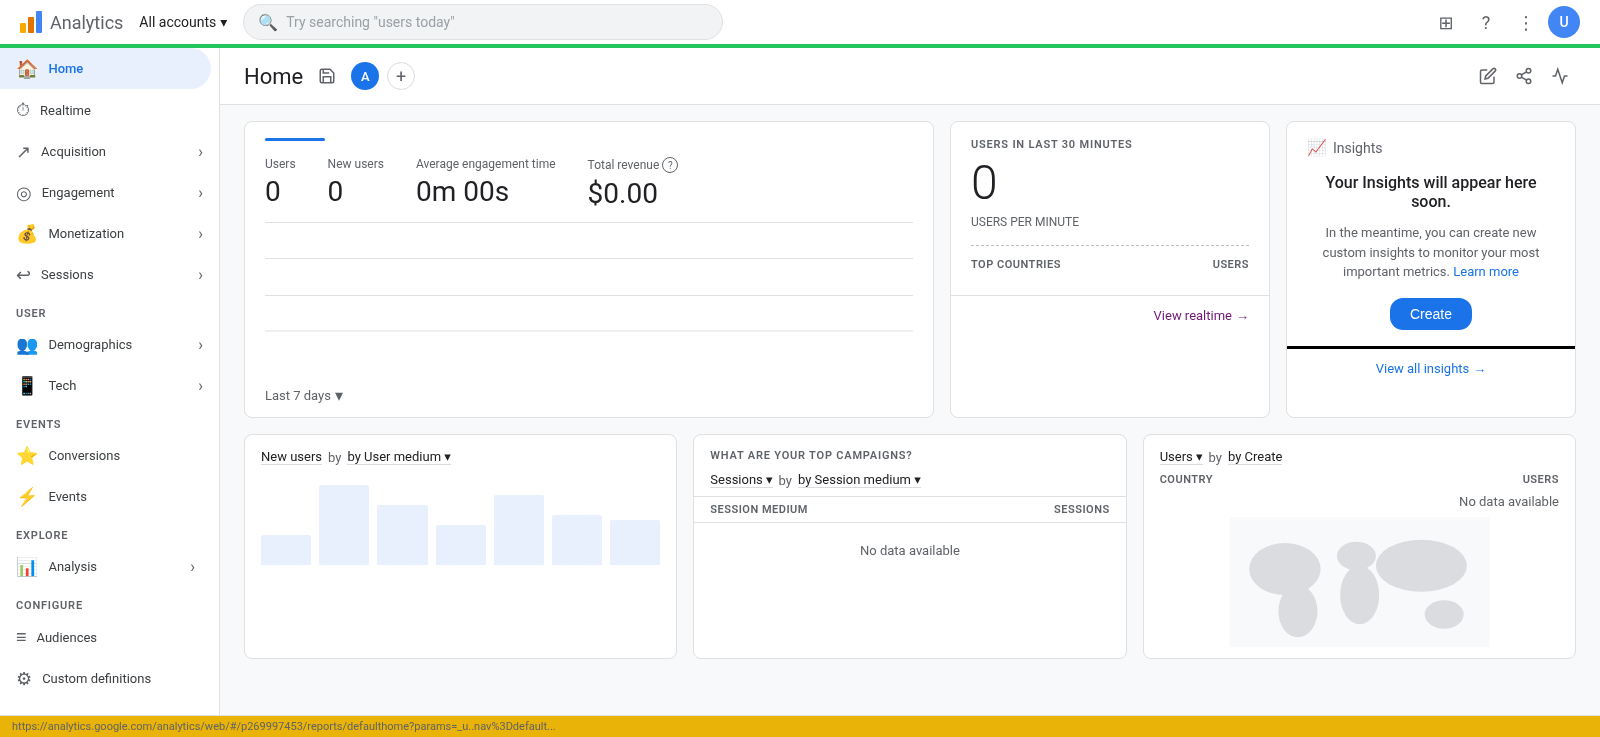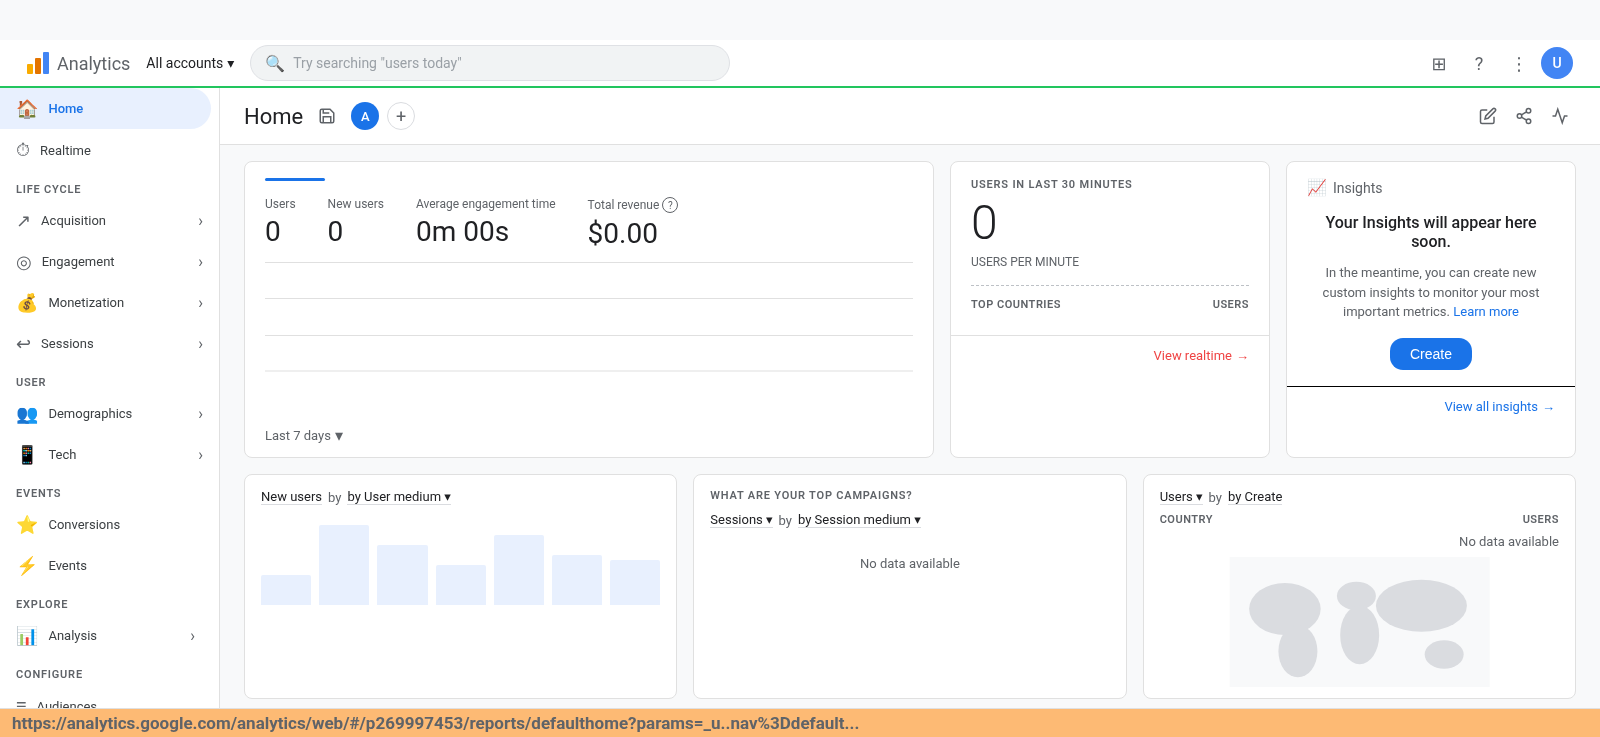--- a/index.html
+++ b/index.html
@@ -1,19 +1,19 @@
 <!DOCTYPE html>
 <html><head>
   <meta charset="utf-8">
   <style>
     * { box-sizing: border-box; margin: 0; padding: 0; }
     body { font-family: 'Google Sans', Roboto, Arial, sans-serif; font-size: 14px; background: #f8f9fa; color: #202124; display: flex; flex-direction: column; height: 737px; overflow: hidden; }
 
     
-    .topbar { display: flex; align-items: center; height: 48px; background: #fff; border-bottom: 2px solid #22c55e; padding: 0 27px; gap: 8px; z-index: 10; flex-shrink: 0; margin-top: 40px; }
+    .topbar { display: flex; align-items: center; height: 48px; background: #fff; border-bottom: 4px solid #22c55e; padding: 0 20px; gap: 8px; z-index: 10; flex-shrink: 0; }
     .topbar-logo { display: flex; align-items: center; gap: 8px; }
     .topbar-title { font-size: 18px; color: #5f6368; font-weight: 400; }
     .topbar-account { display: flex; align-items: center; gap: 4px; font-size: 14px; color: #202124; cursor: pointer; padding: 4px 8px; border-radius: 4px; }
     .search-bar { flex: 1; max-width: 480px; height: 36px; border: 1px solid #dfe1e5; border-radius: 24px; display: flex; align-items: center; padding: 0 14px; gap: 8px; background: #f1f3f4; cursor: text; }
     .search-placeholder { font-size: 14px; color: #9aa0a6; }
     .topbar-actions { margin-left: auto; display: flex; align-items: center; gap: 4px; }
     .icon-btn { width: 36px; height: 36px; border-radius: 50%; display: flex; align-items: center; justify-content: center; cursor: pointer; color: #5f6368; font-size: 18px; }
     .avatar { width: 32px; height: 32px; border-radius: 50%; background: #4285f4; display: flex; align-items: center; justify-content: center; color: #fff; font-size: 14px; font-weight: 500; cursor: pointer; }
 
     
@@ -65,50 +65,50 @@
 
     
     .realtime-card { width: 320px; margin-right: 16px; }
     .realtime-inner { padding: 16px 20px; }
     .realtime-label { font-size: 11px; font-weight: 600; color: #5f6368; text-transform: uppercase; letter-spacing: 0.8px; margin-bottom: 8px; }
     .realtime-value { font-size: 48px; font-weight: 300; color: #202124; line-height: 1; margin-bottom: 8px; }
     .realtime-sub { font-size: 12px; color: #5f6368; margin-bottom: 16px; }
     .realtime-divider { border: none; border-top: 1px dashed #bdc1c6; margin: 8px 0 12px; }
     .top-countries-header { display: flex; justify-content: space-between; font-size: 11px; font-weight: 600; color: #5f6368; text-transform: uppercase; letter-spacing: 0.5px; margin-bottom: 8px; }
     .realtime-footer { padding: 12px 20px; border-top: 1px solid #e0e0e0; }
-    .view-realtime-link { color: #ef4444; font-size: 13px; text-decoration: none; cursor: pointer; display: flex; align-items: center; gap: 4px; justify-content: flex-end; }
+    .view-realtime-link { color: #701a75; font-size: 13px; text-decoration: none; cursor: pointer; display: flex; align-items: center; gap: 4px; justify-content: flex-end; }
 
     
     .insights-card { width: 290px; }
     .insights-inner { padding: 16px 20px; }
     .insights-header { display: flex; align-items: center; gap: 6px; margin-bottom: 16px; }
     .insights-icon { color: #5f6368; font-size: 16px; }
     .insights-title { font-size: 14px; color: #5f6368; }
     .insights-heading { font-size: 16px; font-weight: 500; color: #202124; margin-bottom: 12px; text-align: center; }
     .insights-body { font-size: 13px; color: #5f6368; text-align: center; line-height: 1.5; margin-bottom: 4px; }
     .insights-link { color: #1a73e8; cursor: pointer; text-decoration: none; margin-top: 24px; }
     .create-btn { background: #1a73e8; color: #fff; border: none; border-radius: 13px; padding: 8px 20px; font-size: 14px; cursor: pointer; margin-top: 16px; display: block; margin-left: auto; margin-right: auto; }
-    .insights-footer { padding: 12px 20px; border-top: 1px solid #000000; display: flex; justify-content: flex-end; }
+    .insights-footer { padding: 12px 20px; border-top: 3px solid #000000; display: flex; justify-content: center; }
     .view-insights-link { color: #1a73e8; font-size: 13px; cursor: pointer; display: flex; align-items: center; gap: 4px; }
 
     
     .bottom-section { display: flex; gap: 0; padding: 16px 24px; }
     .bottom-card { background: #fff; border-radius: 8px; border: 1px solid #e0e0e0; flex: 1; margin-right: 16px; overflow: hidden; }
     .bottom-card:last-child { margin-right: 0; }
     .bottom-card-header { padding: 14px 16px 8px; }
     .bottom-card-title { font-size: 11px; font-weight: 600; color: #5f6368; text-transform: uppercase; letter-spacing: 0.8px; margin-bottom: 10px; }
     .bottom-card-controls { display: flex; align-items: center; gap: 6px; font-size: 13px; }
     .control-link { color: #202124; border-bottom: 1px solid #dadce0; cursor: pointer; }
     .table-header { display: flex; justify-content: space-between; padding: 6px 16px; border-top: 1px solid #e0e0e0; border-bottom: 1px solid #e0e0e0; }
     .table-header-cell { font-size: 11px; font-weight: 600; color: #5f6368; text-transform: uppercase; letter-spacing: 0.5px; }
     .no-data { text-align: center; padding: 20px; font-size: 13px; color: #5f6368; }
     .bar-chart-area { display: flex; align-items: flex-end; gap: 8px; height: 100px; padding: 8px 16px; }
     .bar { background: #e8f0fe; border-radius: 2px 2px 0 0; flex: 1; min-height: 2px; }
 
-    .status-bar { font-size: 17px; color: #5f6368; background: #fdba74; border-top: 1px solid #e0e0e0; padding: 4px 12px; position: fixed; bottom: 0; left: 0; right: 0; font-weight: bold; }
+    .status-bar { font-size: 11px; color: #5f6368; background: #eab308; border-top: 1px solid #e0e0e0; padding: 4px 12px; position: fixed; bottom: 0; left: 0; right: 0; }
 
     
     .logo-bars { display: flex; align-items: flex-end; gap: 2px; }
     .bar1 { width: 6px; height: 10px; background: #f9ab00; border-radius: 1px; }
     .bar2 { width: 6px; height: 16px; background: #e37400; border-radius: 1px; }
     .bar3 { width: 6px; height: 22px; background: #4285f4; border-radius: 1px; }
 
     .info-icon { display: inline-flex; align-items: center; justify-content: center; width: 16px; height: 16px; border-radius: 50%; border: 1px solid #5f6368; font-size: 10px; color: #5f6368; cursor: help; }
   </style>
 </head>
@@ -144,21 +144,20 @@
   <div class="sidebar">
     <div class="sidebar-item active">
       <span class="sidebar-icon">🏠</span>
       <span>Home</span>
     </div>
     <div class="sidebar-item">
       <span class="sidebar-icon">⏱</span>
       <span>Realtime</span>
     </div>
 
-    <div class="sidebar-section-label">LIFE CYCLE</div>
     <div class="sidebar-expandable">
       <span class="sidebar-icon">↗</span>
       <span>Acquisition</span>
       <span class="chevron" style="margin-left:auto;">›</span>
     </div>
     <div class="sidebar-expandable">
       <span class="sidebar-icon">◎</span>
       <span>Engagement</span>
       <span class="chevron" style="margin-left:auto;">›</span>
     </div>
@@ -374,20 +373,24 @@
               <span>Sessions</span>
               <span>▾</span>
             </span>
             <span style="color:#5f6368;">by</span>
             <span class="control-link">
               <span>by Session medium</span>
               <span>▾</span>
             </span>
           </div>
         </div>
+        <div class="table-header">
+          <span class="table-header-cell">SESSION MEDIUM</span>
+          <span class="table-header-cell">SESSIONS</span>
+        </div>
         <div class="no-data">No data available</div>
       </div>
 
       <div class="bottom-card">
         <div class="bottom-card-header">
           <div class="bottom-card-controls">
             <span class="control-link">
               <span>Users</span>
               <span>▾</span>
             </span>

